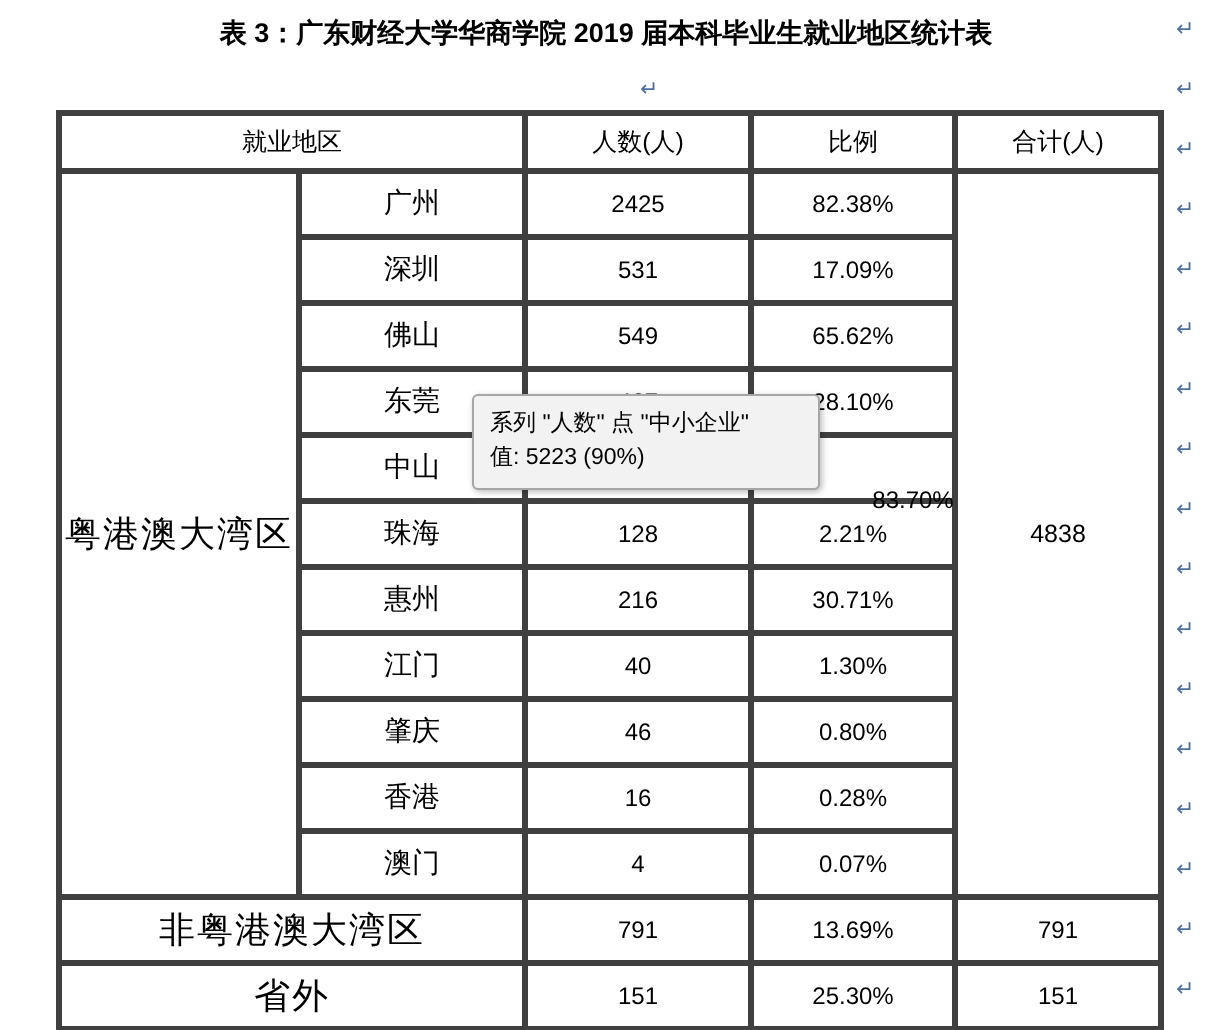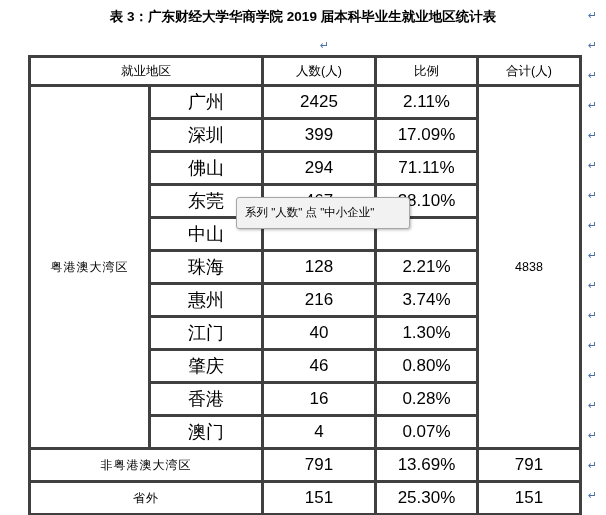--- a/index.html
+++ b/index.html
@@ -68,28 +68,28 @@
     font-weight: normal;
     position: relative;
   }
   table.main th {
     height: 26px;
   }
   .hdr {
     font-size: 12.5px;
   }
   .region-name {
+    font-size: 18px;
+    letter-spacing: 1px;
+  }
+  .city {
+    font-size: 14px;
+  }
+  .num, .pct {
     font-size: 12px;
-    letter-spacing: 1px;
-  }
-  .city {
-    font-size: 18px;
-  }
-  .num, .pct {
-    font-size: 17px;
     font-family: "Liberation Sans", "DejaVu Sans", sans-serif;
   }
 
   
   .tooltip {
     position: absolute;
     left: 236px;
     top: 197px;
     width: 174px;
     box-sizing: border-box;
@@ -147,52 +147,52 @@
         <th class="hdr">人数(人)</th>
         <th class="hdr">比例</th>
         <th class="hdr">合计(人)</th>
       </tr>
     </thead>
     <tbody>
       <tr>
         <td class="region-name" rowspan="11">粤港澳大湾区</td>
         <td class="city">广州</td>
         <td class="num">2425</td>
-        <td class="pct">2.11%</td>
+        <td class="pct">82.38%</td>
         <td rowspan="11">4838</td>
       </tr>
       <tr>
         <td class="city">深圳</td>
-        <td class="num">399</td>
+        <td class="num">531</td>
         <td class="pct">17.09%</td>
       </tr>
       <tr>
         <td class="city">佛山</td>
-        <td class="num">294</td>
-        <td class="pct">71.11%</td>
+        <td class="num">549</td>
+        <td class="pct">65.62%</td>
       </tr>
       <tr>
         <td class="city">东莞</td>
         <td class="num">467</td>
         <td class="pct">28.10%</td>
       </tr>
       <tr>
         <td class="city">中山</td>
         <td class="num"></td>
         <td class="pct"></td>
       </tr>
       <tr>
         <td class="city">珠海</td>
         <td class="num">128</td>
         <td class="pct">2.21%</td>
       </tr>
       <tr>
         <td class="city">惠州</td>
         <td class="num">216</td>
-        <td class="pct">3.74%</td>
+        <td class="pct">30.71%</td>
       </tr>
       <tr>
         <td class="city">江门</td>
         <td class="num">40</td>
         <td class="pct">1.30%</td>
       </tr>
       <tr>
         <td class="city">肇庆</td>
         <td class="num">46</td>
         <td class="pct">0.80%</td>
@@ -215,18 +215,20 @@
       </tr>
       <tr>
         <td class="region-name" colspan="2">省外</td>
         <td class="num">151</td>
         <td class="pct">25.30%</td>
         <td class="num">151</td>
       </tr>
     </tbody>
   </table>
 
+  <div style="position:absolute; left:405px; top:243px; width:103px; text-align:center; font-family:'Liberation Sans','DejaVu Sans',sans-serif; font-size:12px; z-index:5;">83.70%</div>
 
   <div class="tooltip">
     <div class="l1">系列 "人数" 点 "中小企业"</div>
+    <div class="l2">值: 5223 (90%)</div>
   </div>
 
 </div>
 
 </body></html>

